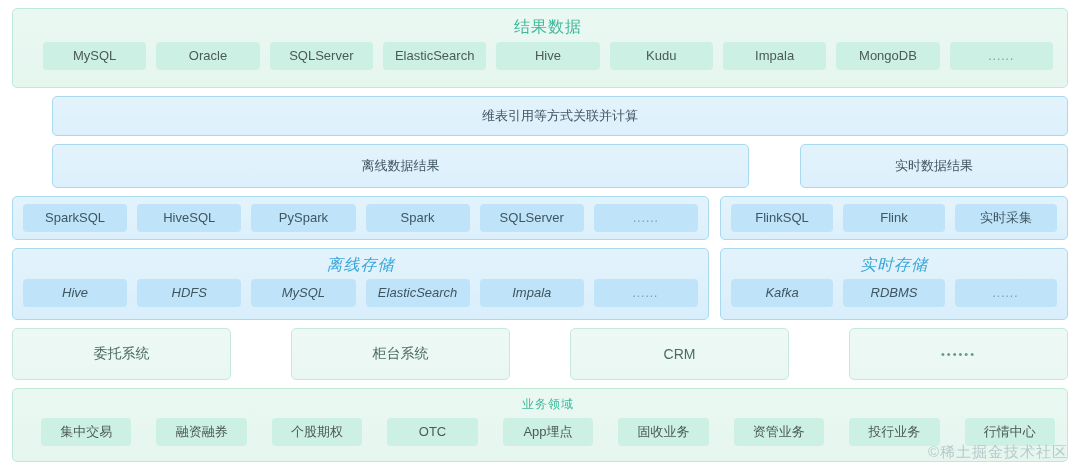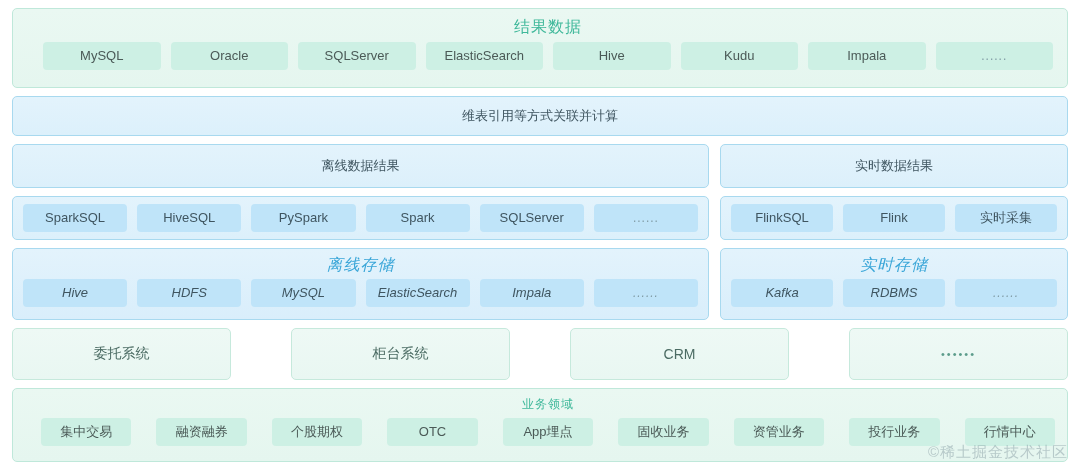--- a/index.html
+++ b/index.html
@@ -78,20 +78,21 @@
     text-align: center;
     font-size: 13px;
     display: flex;
     align-items: center;
     justify-content: center;
   }
   .bar-blue {
     background: linear-gradient(180deg, #e3f3fc 0%, #dcf0fb 100%);
     border: 1px solid #a8d9ef;
     color: #3f5560;
+    margin-left: 40px;
   }
 
   
   .split {
     display: flex;
     gap: 11px;
   }
   .col-left  { flex: 0 0 697px; }
   .col-right { flex: 1 1 auto; }
 
@@ -167,20 +168,21 @@
   <div class="band band-green h-result">
     <div class="band-title title-green">结果数据</div>
     <div class="pill-row">
       <div class="pill pill-green">MySQL</div>
       <div class="pill pill-green">Oracle</div>
       <div class="pill pill-green">SQLServer</div>
       <div class="pill pill-green">ElasticSearch</div>
       <div class="pill pill-green">Hive</div>
       <div class="pill pill-green">Kudu</div>
       <div class="pill pill-green">Impala</div>
+      <div class="pill pill-green">MongoDB</div>
       <div class="pill pill-green dots">......</div>
     </div>
   </div>
 
   <div class="bar bar-blue h-calc">维表引用等方式关联并计算</div>
 
   <div class="split">
     <div class="bar bar-blue h-data col-left">离线数据结果</div>
     <div class="bar bar-blue h-data col-right">实时数据结果</div>
   </div>

